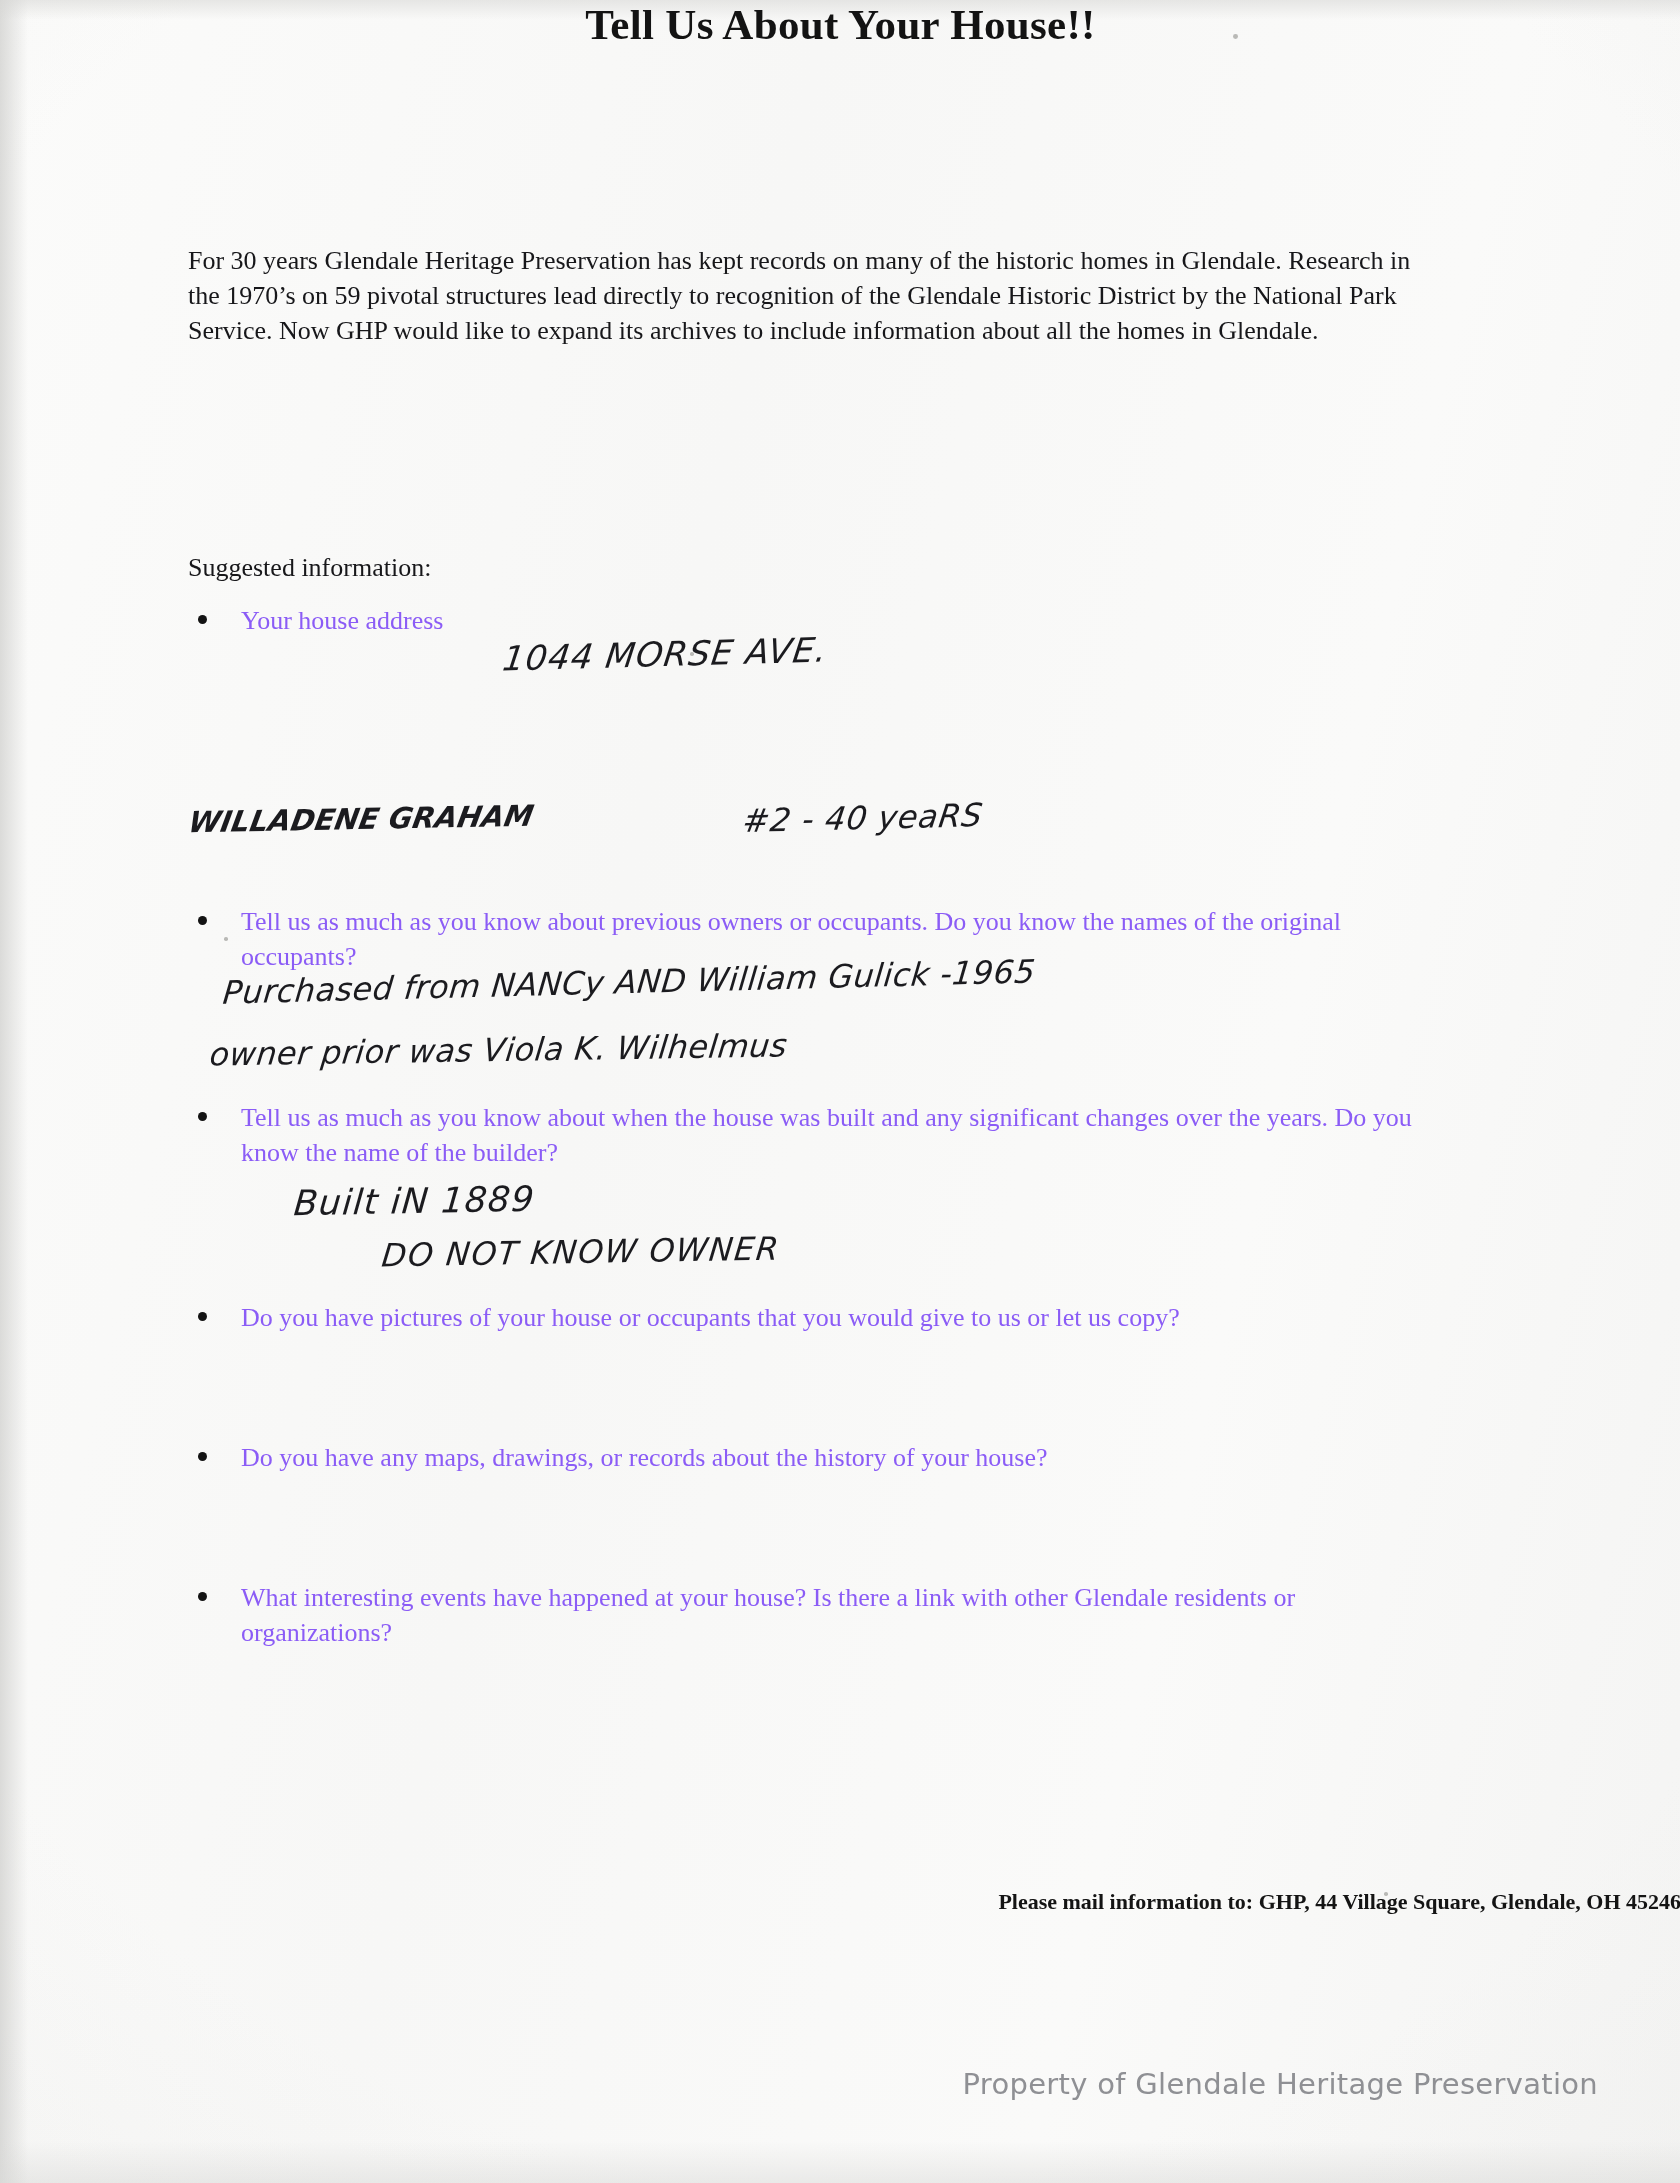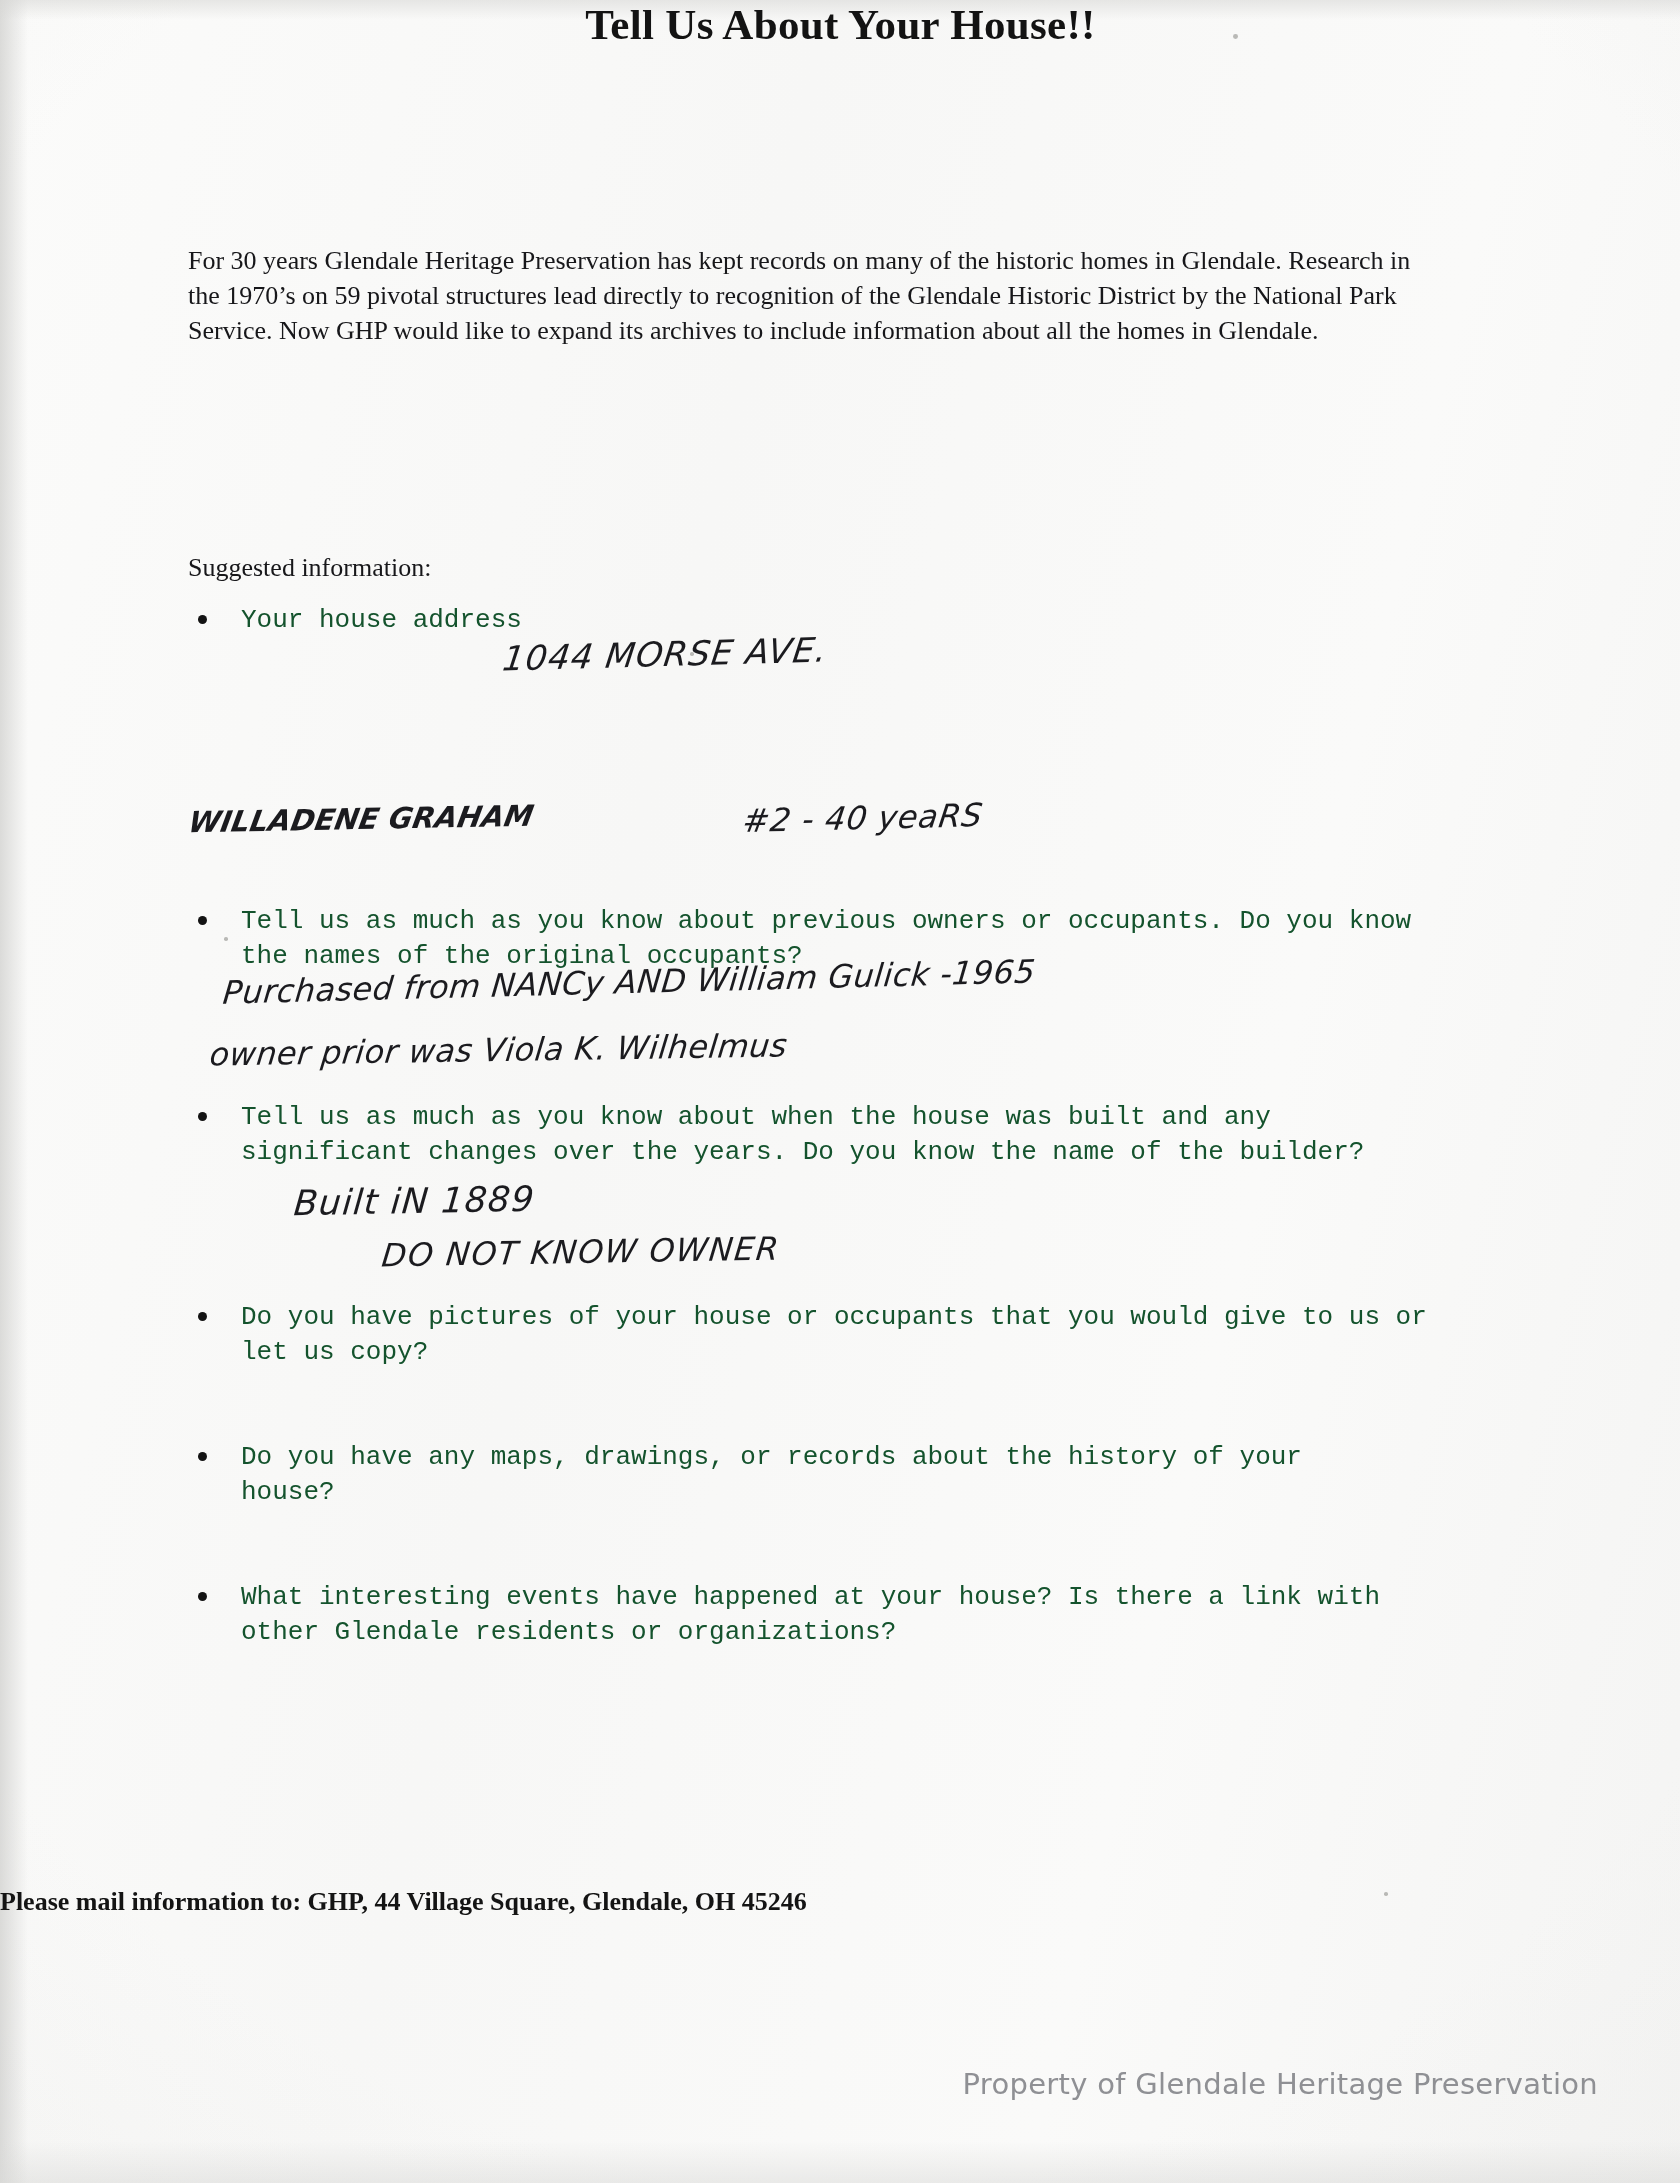--- a/index.html
+++ b/index.html
@@ -71,22 +71,22 @@
   }
 
   .para1 { left: 188px; top: 217px; width: 1254px; }
   .para2 { left: 188px; top: 404px; width: 1191px; }
   .suggested { left: 188px; top: 524px; }
 
   .bullet-item {
     position: absolute;
     font-size: 26px;
     line-height: 35px;
-    color: #14532d;
-    font-family: Liberation Mono, monospace;
+    color: #8b5cf6;
+    font-family: Liberation Serif, serif;
   }
   .bullet-item .dot {
     position: absolute;
     left: 0;
     top: 12px;
     width: 9px;
     height: 9px;
     background: #131313;
     border-radius: 50%;
   }
@@ -159,25 +159,25 @@
   .hw-built-line2 {
     left: 382px;
     top: 1233px;
     font-size: 32px;
     letter-spacing: 1.4px;
     transform: rotate(-1deg) skewX(-7deg);
   }
 
   .footer-line {
     position: absolute;
-    text-align: left;
+    text-align: right;
     width: 100%;
     left: 0;
     font-weight: bold;
-    font-size: 26px;
+    font-size: 22px;
     line-height: 34px;
     color: #141414;
     font-family: "Liberation Serif", serif;
   }
   .f1 { top: 1885px; }
   .f2 { top: 1962px; }
 
   .watermark {
     position: absolute;
     right: 83px;

